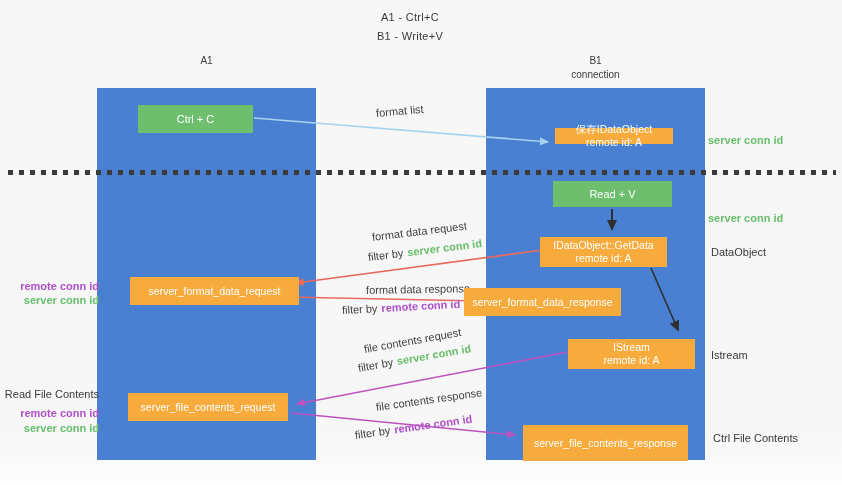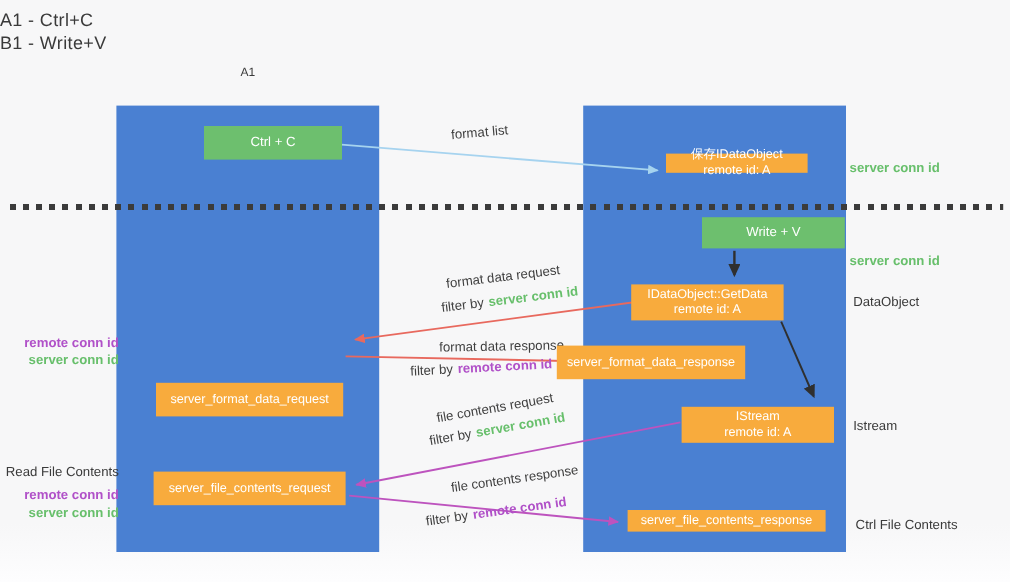--- a/index.html
+++ b/index.html
@@ -5,42 +5,42 @@
   html,body{margin:0;padding:0;}
   body{
     font-family:"Liberation Sans","DejaVu Sans",sans-serif;
     background:#f7f7f8;
   }
   .canvas{
     position:relative;width:842px;height:485px;overflow:hidden;
     background:linear-gradient(180deg,var(--bg) 0%,var(--bg) 90%,#fdfdfe 100%);
   }
   .title{
-    position:absolute;left:0;top:8px;width:820px;text-align:left;
-    font-size:15px;line-height:19px;color:var(--text-dark);letter-spacing:.3px;
+    position:absolute;left:0;top:8px;width:820px;text-align:center;
+    font-size:11px;line-height:19px;color:var(--text-dark);letter-spacing:.3px;
   }
   .col-header{
     position:absolute;width:219px;text-align:center;top:54px;
     font-size:10px;line-height:14px;color:var(--text-dark);
   }
   .lifeline{
     position:absolute;top:88px;width:219px;height:372px;
     background:var(--column-blue);z-index:1;
   }
   .divider{
     position:absolute;left:8px;top:170px;width:828px;height:5px;z-index:2;
     background:repeating-linear-gradient(90deg,#3b3b3b 0,#3b3b3b 5px,transparent 5px,transparent 11px);
   }
   svg.arrows{position:absolute;left:0;top:0;z-index:3;}
   .node{
     position:absolute;z-index:4;display:flex;flex-direction:column;
     align-items:center;justify-content:center;text-align:center;
     color:#fff;font-size:11px;line-height:13px;
   }
-  .node.green{background:var(--box-green);margin-left:32px;}
+  .node.green{background:var(--box-green);}
   .node.orange{background:var(--box-orange);}
   .node .sub{font-size:10.5px;}
   .side-label{position:absolute;font-size:11px;line-height:14px;color:var(--text-dark);z-index:2;}
   .side-label.right-align{text-align:right;width:95px;left:4px;}
   .green-text{color:var(--text-green);font-weight:bold;}
   .purple-text{color:var(--text-purple);font-weight:bold;}
   .arrow-label{
     position:absolute;z-index:3;font-size:11px;color:#3f3f3f;white-space:nowrap;
     transform-origin:left center;
   }
@@ -51,20 +51,24 @@
 
 <div class="canvas">
 
   <div class="title">
     <div>A1 - Ctrl+C</div>
     <div>B1 - Write+V</div>
   </div>
 
   <div class="col-header" style="left:97px;">
     <div>A1</div>
+  </div>
+  <div class="col-header" style="left:486px;">
+    <div>B1</div>
+    <div>connection</div>
   </div>
 
   <div class="lifeline" style="left:97px;"></div>
   <div class="lifeline" style="left:486px;"></div>
 
   <div class="divider"></div>
 
   <svg class="arrows" width="842" height="485">
     <defs>
       <marker id="m-lb" markerUnits="userSpaceOnUse" markerWidth="10" markerHeight="8" refX="8" refY="4" orient="auto">
@@ -92,46 +96,46 @@
   <div class="node green" style="left:138px;top:105px;width:115px;height:28px;">
     <span>Ctrl + C</span>
   </div>
 
   <div class="node orange" style="left:555px;top:128px;width:118px;height:16px;">
     <span class="sub">保存IDataObject</span>
     <span class="sub">remote id: A</span>
   </div>
 
   <div class="node green" style="left:553px;top:181px;width:119px;height:26px;">
-    <span>Write + V</span>
+    <span>Read + V</span>
   </div>
 
-  <div class="node orange" style="left:526px;top:237px;width:127px;height:30px;">
+  <div class="node orange" style="left:540px;top:237px;width:127px;height:30px;">
     <span class="sub">IDataObject::GetData</span>
     <span class="sub">remote id: A</span>
   </div>
 
-  <div class="node orange" style="left:130px;top:277px;width:156px;height:28px;margin-top:42px;">
+  <div class="node orange" style="left:130px;top:277px;width:169px;height:28px;">
     <span class="sub">server_format_data_request</span>
   </div>
 
   <div class="node orange" style="left:464px;top:288px;width:157px;height:28px;">
     <span class="sub">server_format_data_response</span>
   </div>
 
   <div class="node orange" style="left:568px;top:339px;width:127px;height:30px;">
     <span class="sub">IStream</span>
     <span class="sub">remote id: A</span>
   </div>
 
   <div class="node orange" style="left:128px;top:393px;width:160px;height:28px;">
     <span class="sub">server_file_contents_request</span>
   </div>
 
-  <div class="node orange" style="left:523px;top:425px;width:165px;height:18px;">
+  <div class="node orange" style="left:523px;top:425px;width:165px;height:36px;">
     <span class="sub">server_file_contents_response</span>
   </div>
 
   <div class="side-label green-text" style="left:708px;top:133px;">server conn id</div>
   <div class="side-label green-text" style="left:708px;top:211px;">server conn id</div>
   <div class="side-label" style="left:711px;top:245px;">DataObject</div>
   <div class="side-label" style="left:711px;top:348px;">Istream</div>
   <div class="side-label" style="left:713px;top:431px;">Ctrl File Contents</div>
 
   <div class="side-label right-align purple-text" style="top:279px;">remote conn id</div>

